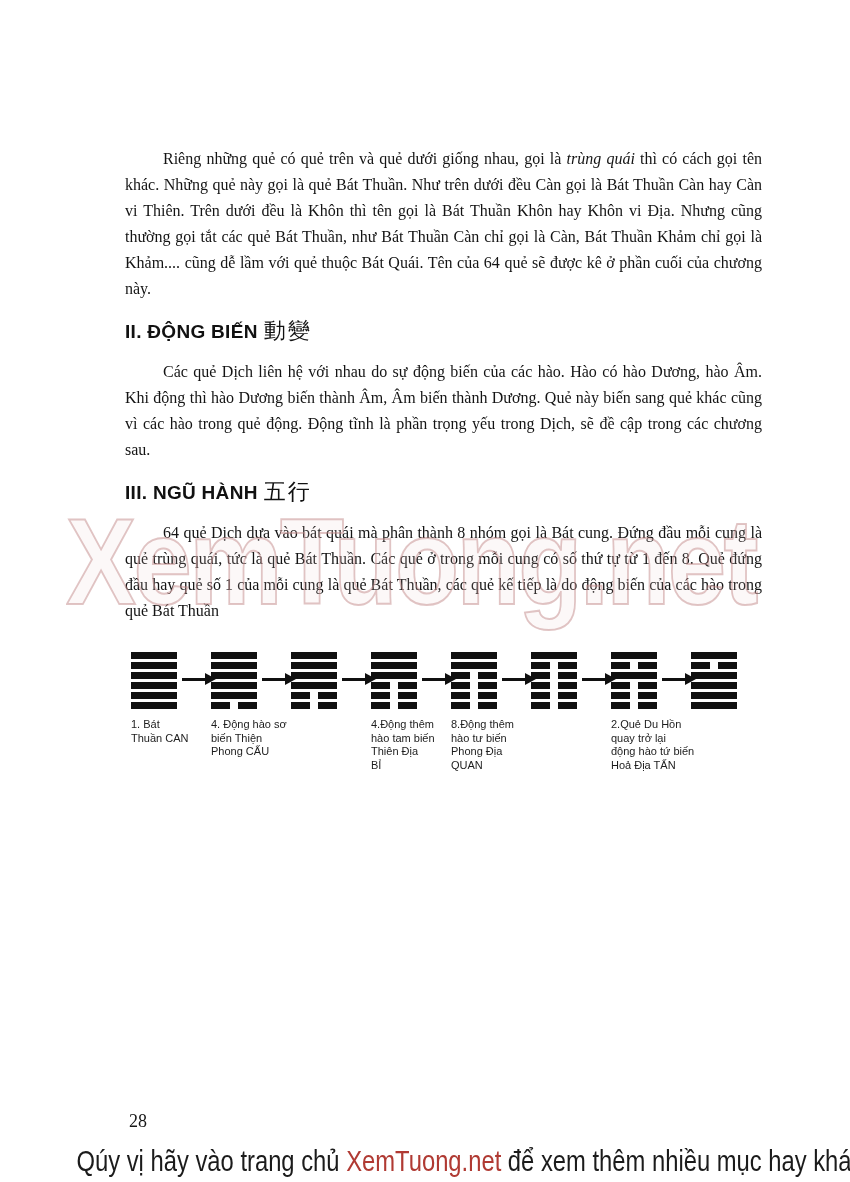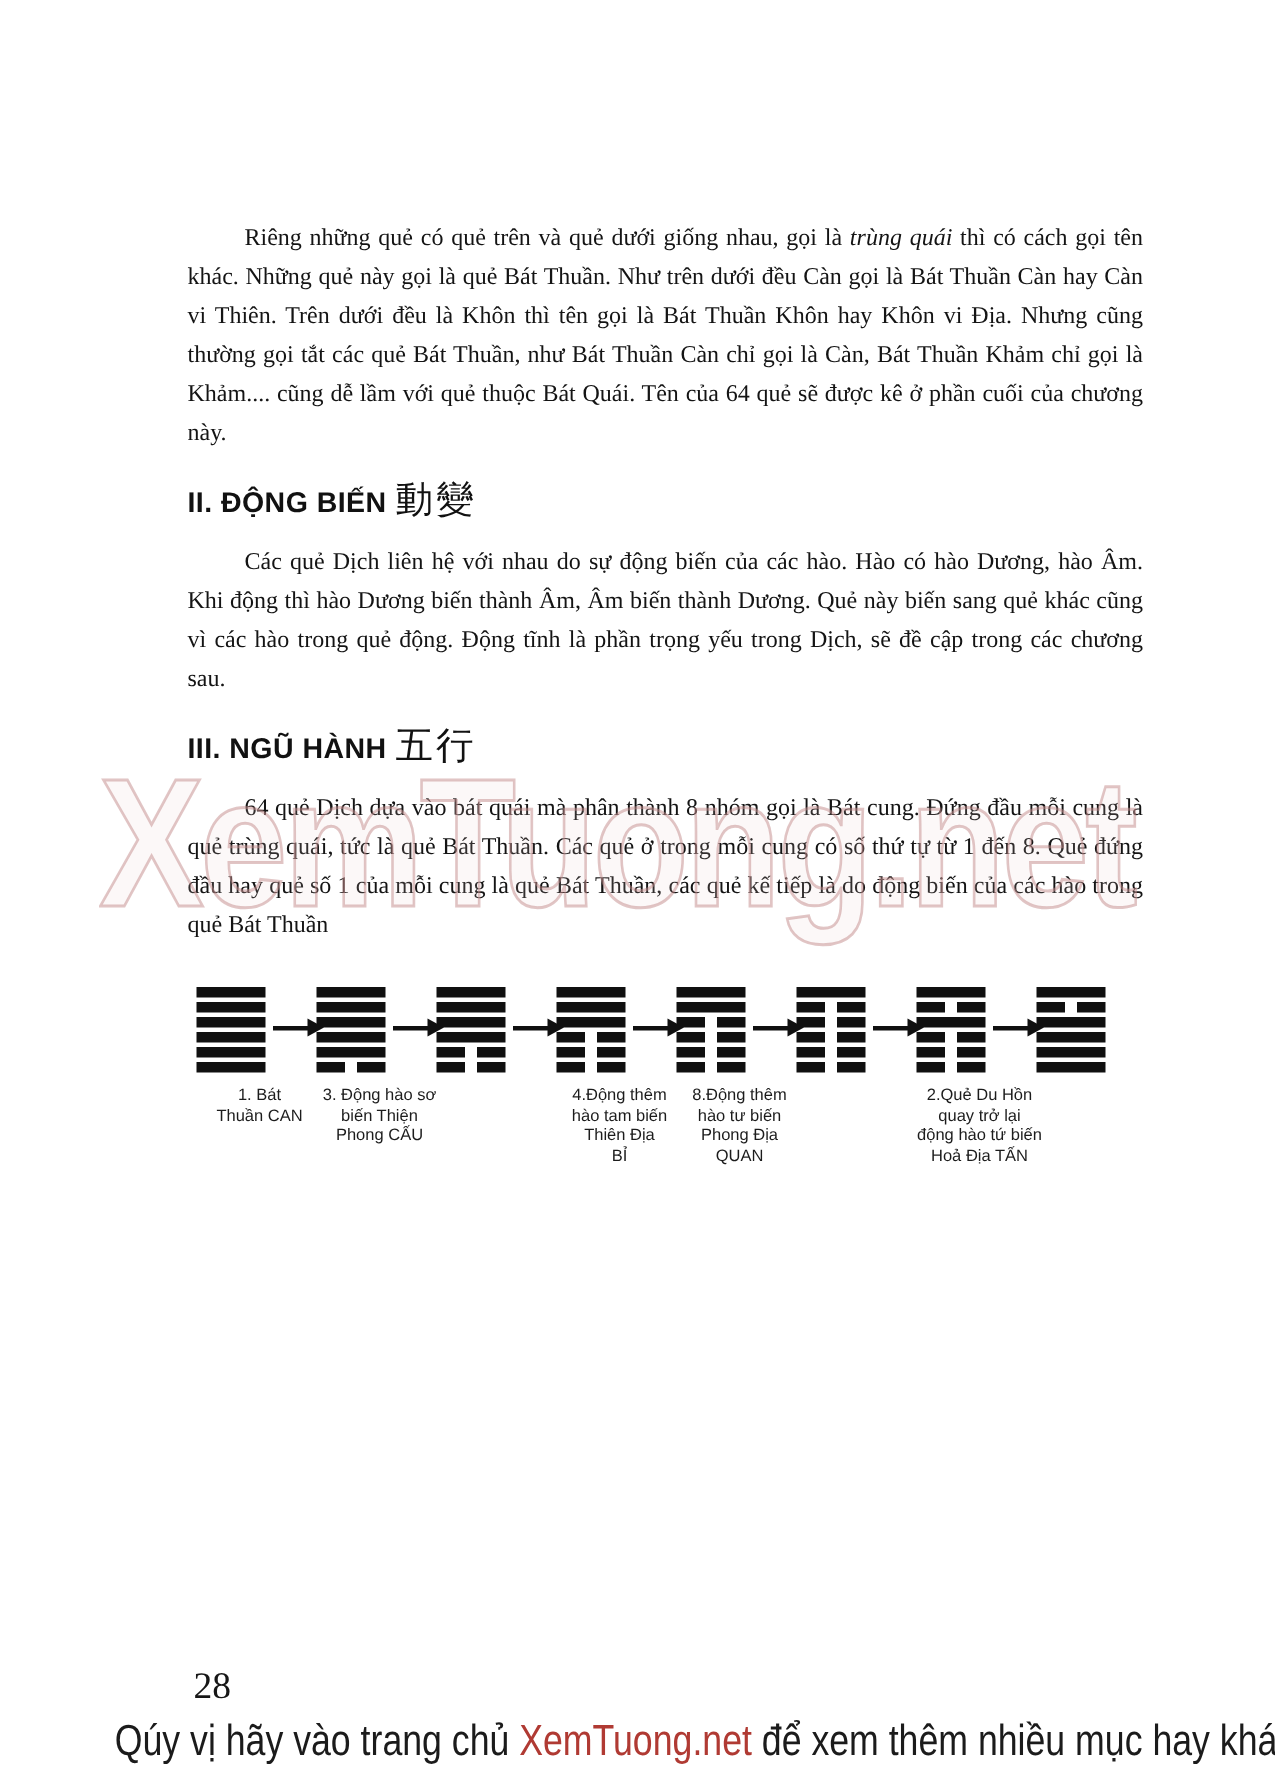--- a/index.html
+++ b/index.html
@@ -8,51 +8,51 @@
   .page{position:absolute;inset:0;background:#ffffff;}
 
   .content{position:absolute;left:125px;width:637px;top:146px;}
 
   p.body{font-size:16px;line-height:26px;text-align:justify;margin:0;
          text-indent:38px;color:#141414;}
   p.body i{font-style:italic;}
 
   h2.sec{font-family:"Liberation Sans", sans-serif;font-weight:bold;font-size:19px;
          margin:14px 0 13px 0;color:#111;letter-spacing:.3px;}
-  h2.sec .hanzi{font-family:"DejaVu Serif", serif;font-weight:normal;font-size:25px;
+  h2.sec .hanzi{font-family:"DejaVu Serif", serif;font-weight:normal;font-size:22px;
                 margin-left:6px;letter-spacing:2px;}
 
   .p2{margin-bottom:0;}
   .sec3{margin-top:26px;}
   .p4{margin-top:16px;}
 
   
   .watermark{position:absolute;left:66px;top:492px;z-index:5;pointer-events:none;
              font-family:"Liberation Sans", sans-serif;font-weight:bold;font-size:122px;
              letter-spacing:-3px;white-space:nowrap;
              color:rgba(235,205,205,0.14);
              -webkit-text-stroke:2px rgba(196,140,140,0.5);
              transform:scaleX(0.86);transform-origin:left center;}
 
   
-  .diagram{margin-top:28px;margin-left:6px;display:flex;position:relative;z-index:2;text-align:center;}
+  .diagram{margin-top:28px;margin-left:6px;display:flex;position:relative;z-index:2;}
   .cell{position:relative;flex:0 0 80px;width:80px;}
   .hex{display:flex;flex-direction:column;row-gap:3px;width:46px;}
   .hline{height:7px;width:46px;background:#101010;}
   .hline.broken{background:transparent;display:flex;justify-content:space-between;}
   .hline.broken .seg{display:block;width:19px;height:7px;background:#101010;}
   .arrow{position:absolute;left:51px;top:26px;width:24px;height:3px;background:#101010;}
   .arrow::after{content:"";position:absolute;right:-10px;top:-5px;width:0;height:0;
                 border-left:11px solid #101010;border-top:6.5px solid transparent;
                 border-bottom:6.5px solid transparent;}
   .caption{margin-top:9px;font-family:"Liberation Sans", sans-serif;font-size:11px;
            line-height:13.5px;white-space:pre-line;color:#1c1c1c;width:84px;}
 
   
-  .pagenum{position:absolute;left:129px;top:1111px;font-size:25px;color:#161616;z-index:2;}
+  .pagenum{position:absolute;left:129px;top:1111px;font-size:18px;color:#161616;z-index:2;}
   .footer{position:absolute;left:0;right:0;bottom:4px;text-align:center;z-index:2;
           font-family:"Liberation Sans", sans-serif;font-size:29px;color:#1b1b1b;
           transform:scaleX(0.82);transform-origin:center;white-space:nowrap;}
   .footer .brand{color:#b03a33;}
 </style>
 </head>
 <body>
 
 <div class="page">
 
@@ -91,21 +91,21 @@
             <div class="hline"></div>
             <div class="hline"></div>
             <div class="hline"></div>
             <div class="hline"></div>
             <div class="hline broken">
               <span class="seg"></span>
               <span class="seg"></span>
             </div>
           </div>
           <div class="arrow"></div>
-          <div class="caption">3. Động hào sơ
+          <div class="caption">4. Động hào sơ
 biến Thiện
 Phong CẤU</div>
         </div>
         <div class="cell">
           <div class="hex">
             <div class="hline"></div>
             <div class="hline"></div>
             <div class="hline"></div>
             <div class="hline"></div>
             <div class="hline broken">

